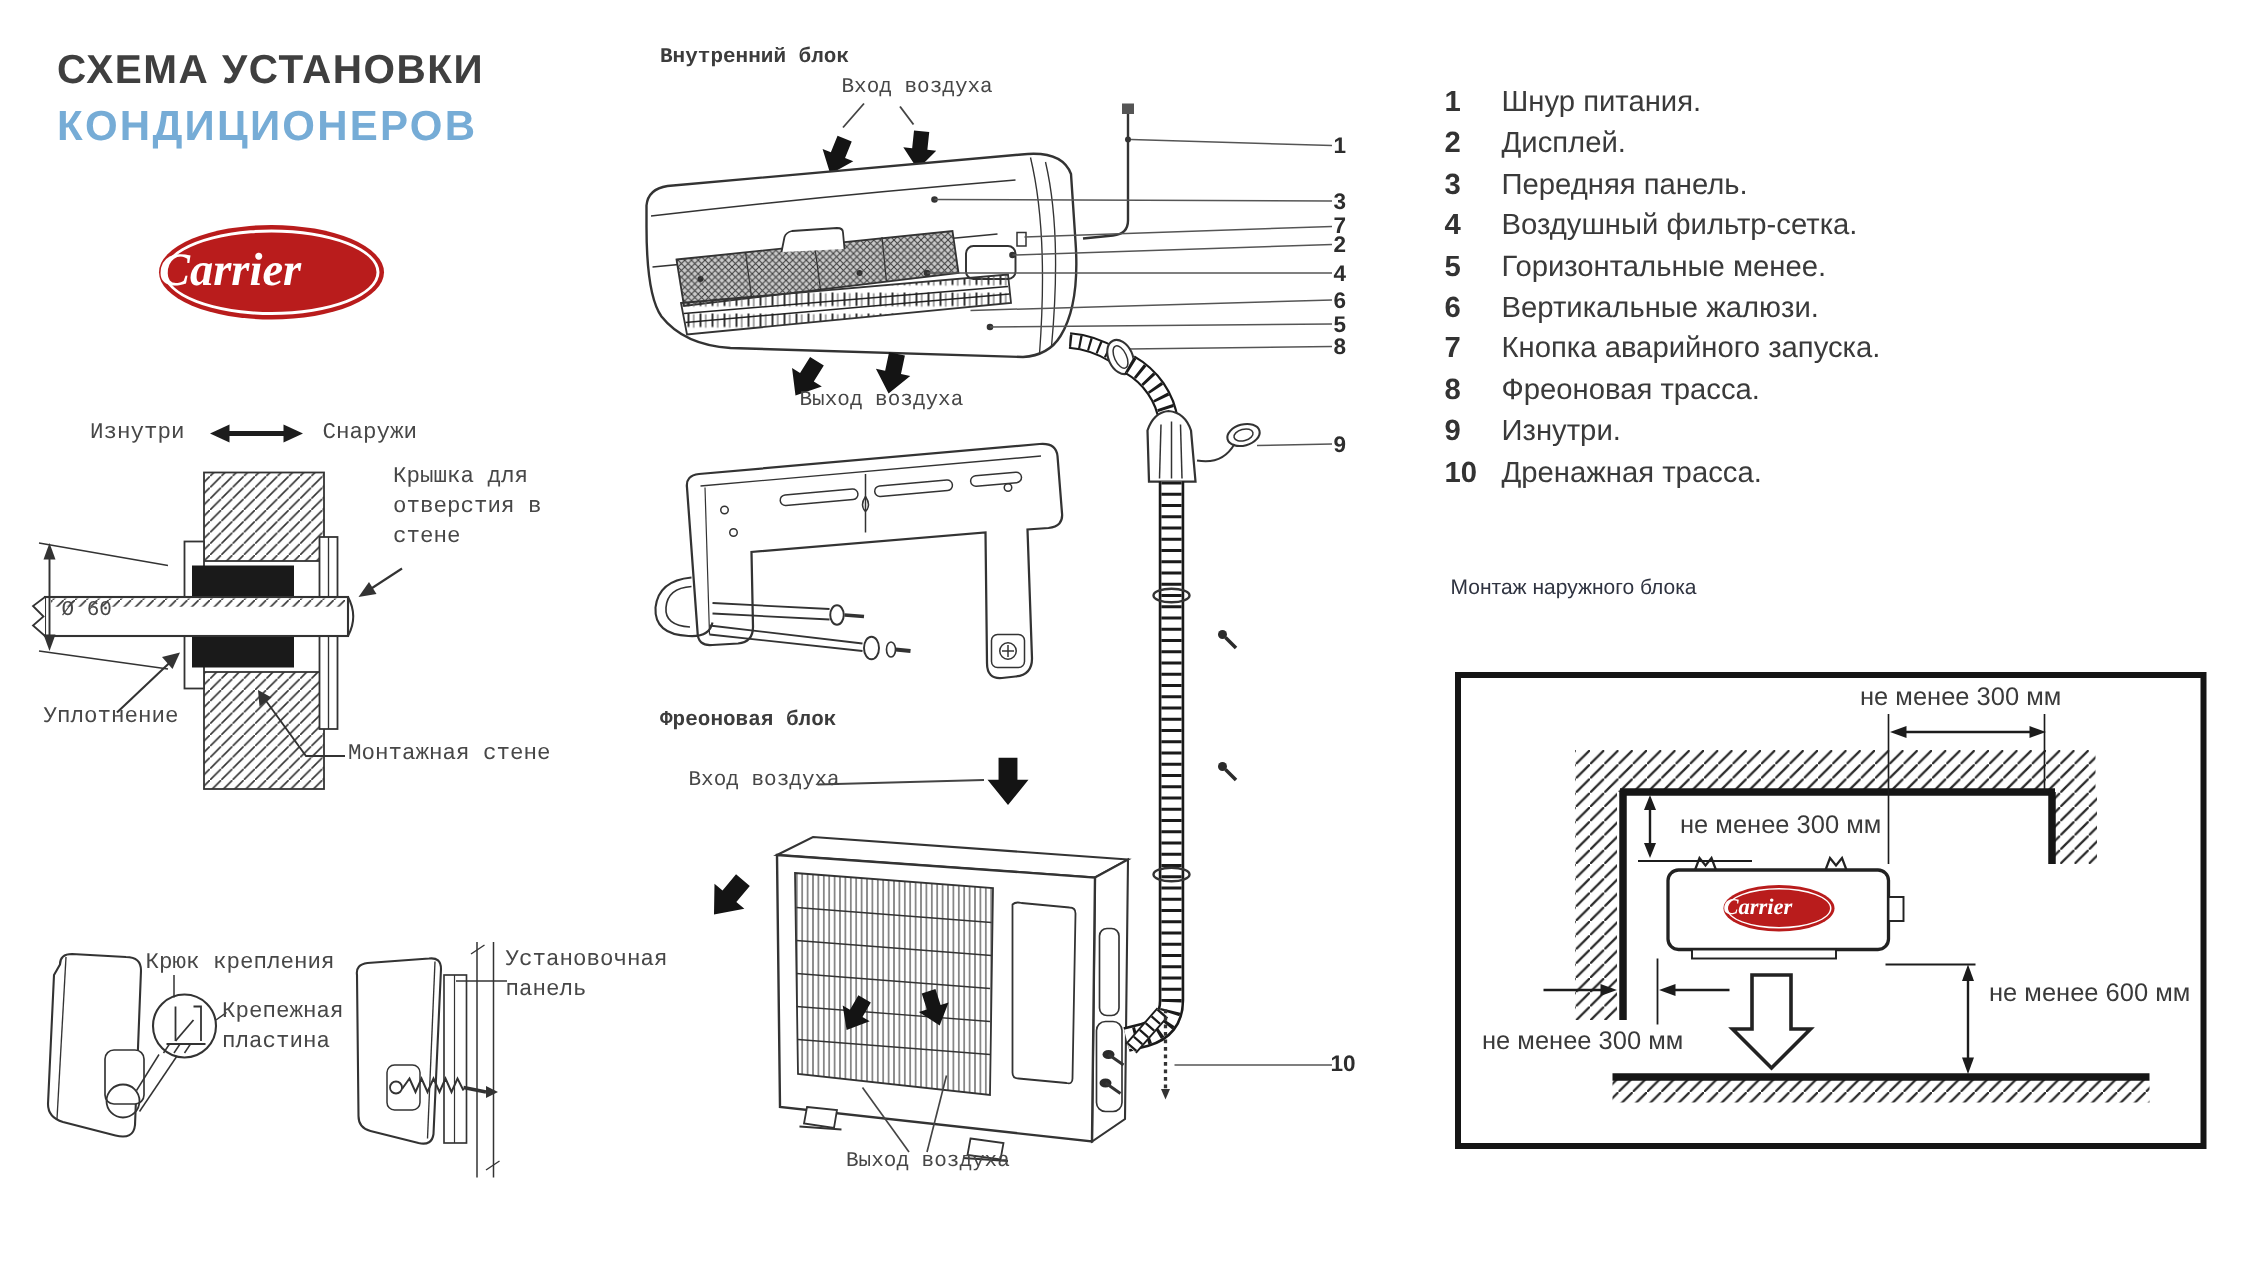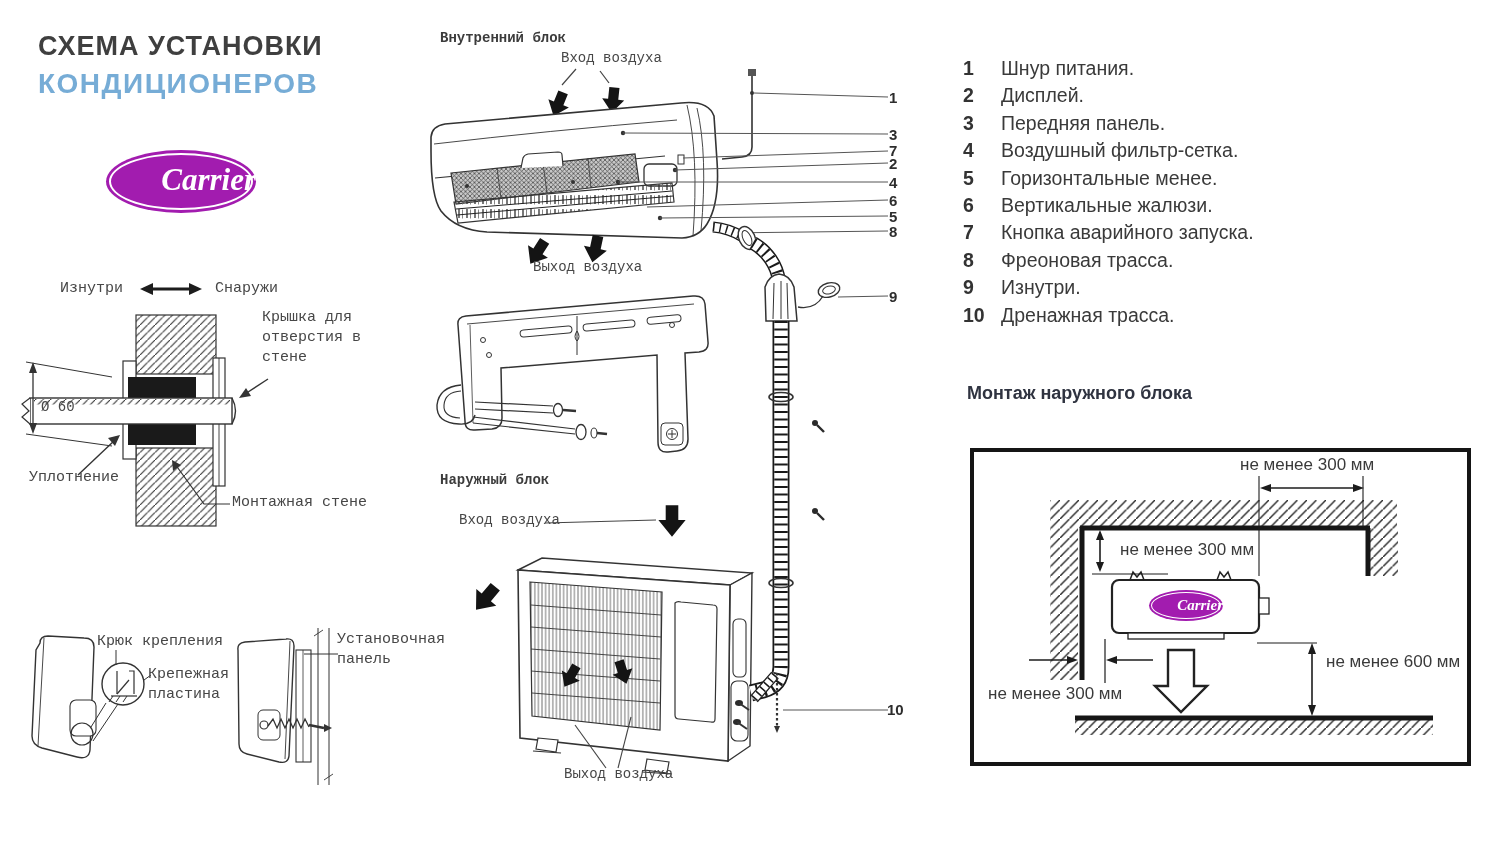--- a/index.html
+++ b/index.html
@@ -6,21 +6,21 @@
   .canvas{position:relative;width:1495px;height:852px;background:#ffffff;overflow:hidden;
           font-family:"Liberation Sans","DejaVu Sans",sans-serif;color:#3a3a3a;}
   .abs{position:absolute;}
   svg{position:absolute;overflow:visible;}
 
   
   .title1{left:38px;top:31px;font-size:27px;font-weight:700;letter-spacing:1px;color:#3f3f3f;white-space:nowrap;}
   .title2{left:38px;top:68px;font-size:28px;font-weight:700;letter-spacing:1.5px;color:#76acd6;white-space:nowrap;}
 
   
-  .clogo{border-radius:50%;background:#a21caf;display:flex;align-items:center;justify-content:flex-end;}
+  .clogo{border-radius:50%;background:#b91c1c;display:flex;align-items:center;justify-content:flex-start;}
   .clogo .ring{position:absolute;border:2px solid #fff;border-radius:50%;inset:3px;}
   .clogo .ctext{position:relative;color:#fff;font-family:"Liberation Serif","DejaVu Serif",serif;
                 font-style:italic;font-weight:700;}
   .clogo-big{left:106px;top:150px;width:150px;height:63px;}
   .clogo-big .ctext{font-size:31px;padding-bottom:3px;}
   .clogo-small{left:1149px;top:590px;width:74px;height:31px;}
   .clogo-small .ring{inset:2px;border-width:1.5px;}
   .clogo-small .ctext{font-size:15px;padding-bottom:1px;}
 
   
@@ -31,21 +31,21 @@
 
   
   .co{position:absolute;left:889px;font-size:15px;font-weight:700;color:#2d2d2d;}
 
   
   .plist{position:absolute;left:963px;top:57px;font-size:19.5px;color:#3a3a3a;}
   .prow{display:flex;height:27.4px;align-items:flex-start;}
   .pnum{width:38px;font-weight:700;color:#333;}
 
   
-  .mhead{position:absolute;left:967px;top:383px;font-size:18px;font-weight:700;color:#2f3340;white-space:nowrap;}
+  .mhead{position:absolute;left:967px;top:383px;font-size:14px;font-weight:400;color:#2f3340;white-space:nowrap;}
   .dim{position:absolute;font-size:17px;color:#3a3a3a;white-space:nowrap;}
 </style>
 </head>
 <body>
 
 <div class="canvas">
 
   <div class="abs title2">КОНДИЦИОНЕРОВ</div>
   <div class="abs title1">СХЕМА УСТАНОВКИ</div>
   <div class="abs clogo clogo-big">
@@ -321,21 +321,21 @@
       <path d="M350,650 L329,674" stroke="#fff" stroke-width="7.5" fill="none"></path>
       <path d="M350,650 L329,674" stroke="#1a1a1a" stroke-width="7.5" fill="none" stroke-dasharray="1.5,4.5"></path>
       <path d="M352,648 L352,703" stroke="#333" stroke-width="2.2" stroke-dasharray="2.5,2.5" fill="none"></path>
       <polygon points="352,708 349,701 355,701" fill="#333"></polygon>
     </g>
   </svg>
 
   <div class="lbl sm b" style="left:440px;top:29px">Внутренний блок</div>
   <div class="lbl sm" style="left:561px;top:49px">Вход воздуха</div>
   <div class="lbl sm" style="left:533px;top:258px">Выход воздуха</div>
-  <div class="lbl sm b" style="left:440px;top:471px">Наружный блок</div>
+  <div class="lbl sm b" style="left:440px;top:471px">Фреоновая блок</div>
   <div class="lbl sm" style="left:459px;top:511px">Вход воздуха</div>
   <div class="lbl sm" style="left:564px;top:765px">Выход воздуха</div>
 
   <span class="co" style="top:89px">1</span>
   <span class="co" style="top:126px">3</span>
   <span class="co" style="top:142px">7</span>
   <span class="co" style="top:155px">2</span>
   <span class="co" style="top:174px">4</span>
   <span class="co" style="top:192px">6</span>
   <span class="co" style="top:208px">5</span>

